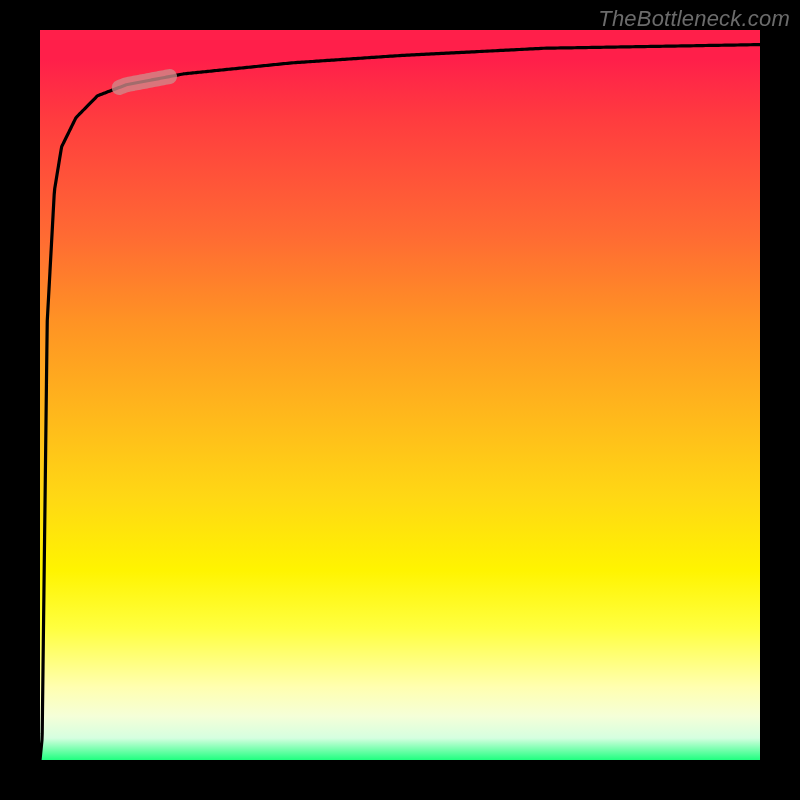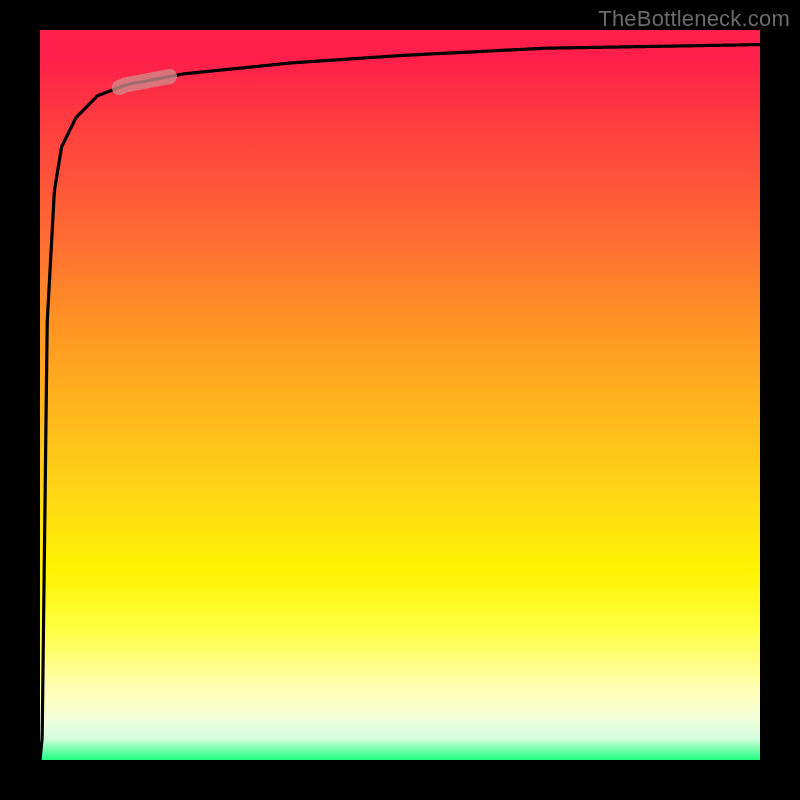--- a/index.html
+++ b/index.html
@@ -9,20 +9,21 @@
     height: 800px;
     overflow: hidden;
     background: #000;
     font-family: Arial, Helvetica, sans-serif;
   }
   .chart-container {
     position: relative;
     width: 800px;
     height: 775px;
     background: #000;
+    font-style: italic;
   }
   .plot-area {
     position: absolute;
     left: 40px;
     top: 30px;
     width: 720px;
     height: 730px;
     background: linear-gradient(to bottom,
       #ff1f4a 0%,
       #ff1f4a 4%,

